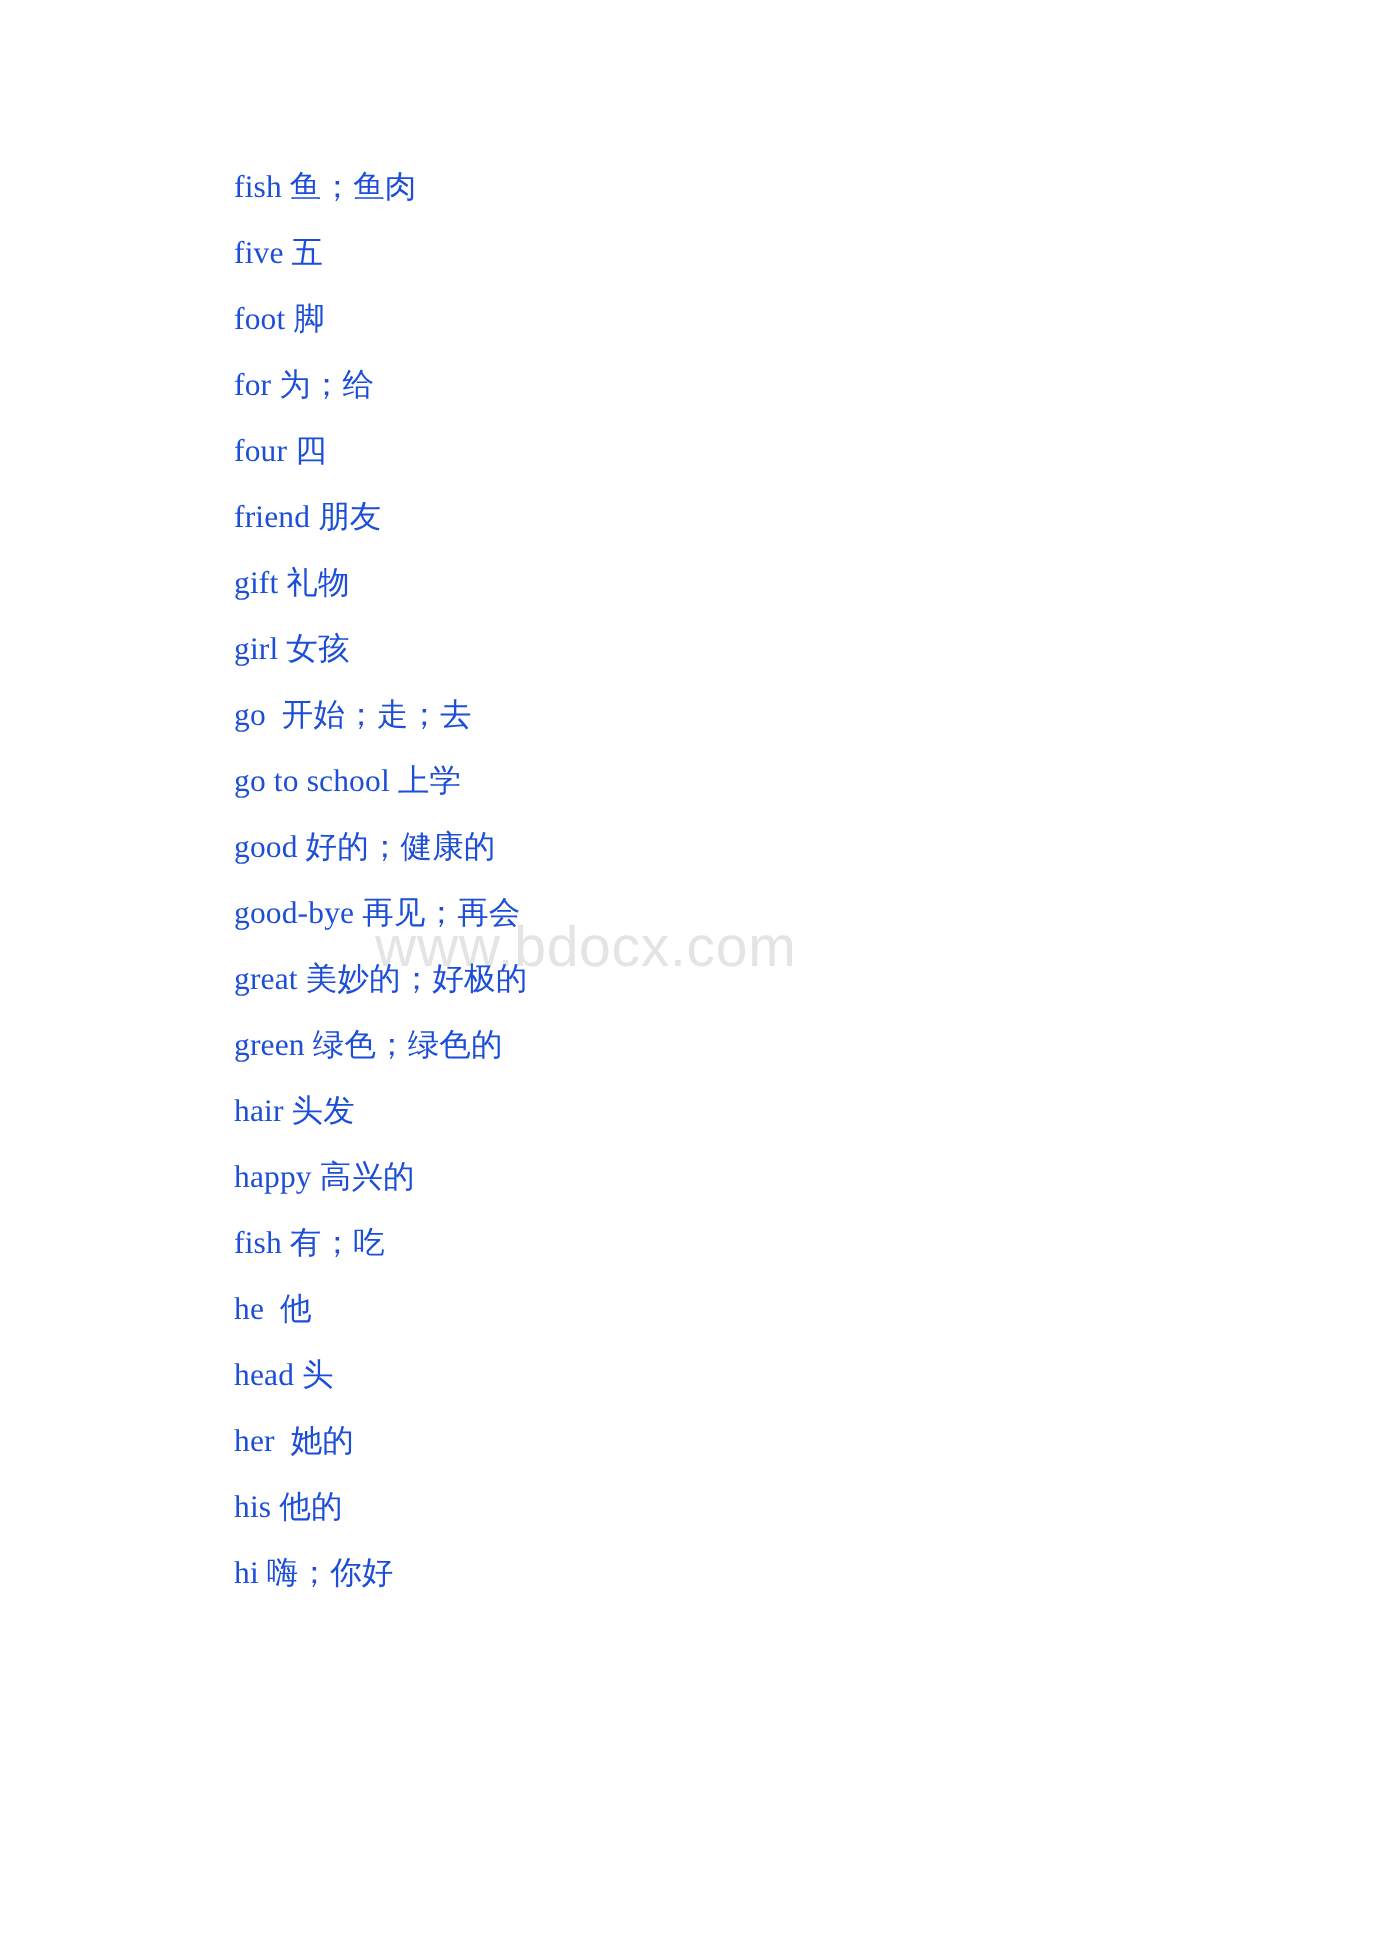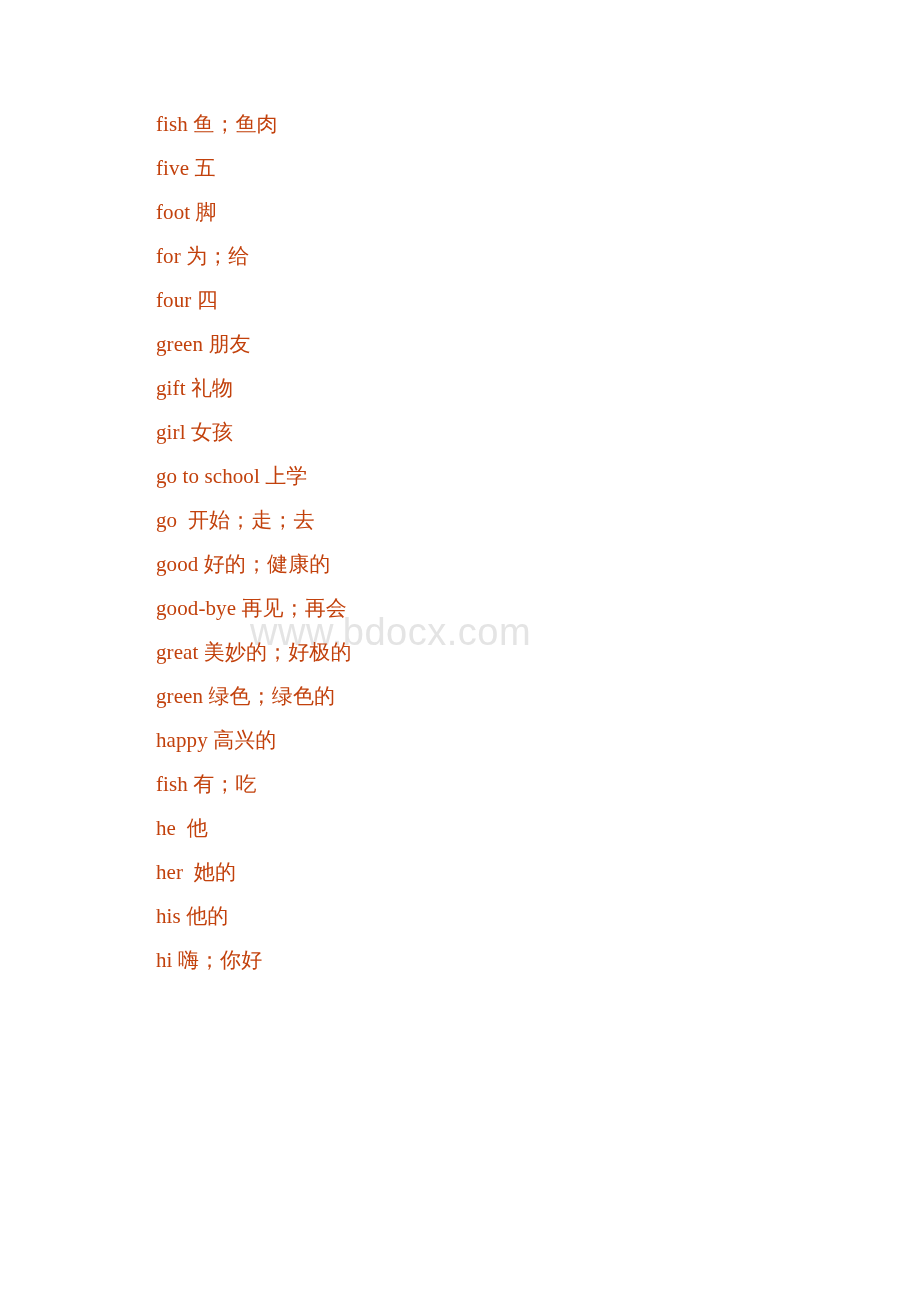--- a/index.html
+++ b/index.html
@@ -48,21 +48,21 @@
     z-index: 2;
     list-style: none;
     margin: 0;
     padding: 0;
   }
 
   .entry-line {
     height: 44px;
     line-height: 44px;
     font-size: 21px;
-    color: #c2410c;
+    color: #1d4ed8;
     white-space: pre;
     letter-spacing: 0.1px;
   }
 
   .entry-line .term {
     font-family: "Liberation Serif", "DejaVu Serif", serif;
   }
 </style>
 </head>
 <body>
@@ -70,30 +70,32 @@
 <div id="page">
 
   <div id="watermark">www.bdocx.com</div>
 
   <ul id="entry-list">
     <li class="entry-line"><span class="term">fish 鱼；鱼肉</span></li>
     <li class="entry-line"><span class="term">five 五</span></li>
     <li class="entry-line"><span class="term">foot 脚</span></li>
     <li class="entry-line"><span class="term">for 为；给</span></li>
     <li class="entry-line"><span class="term">four 四</span></li>
-    <li class="entry-line"><span class="term">green 朋友</span></li>
+    <li class="entry-line"><span class="term">friend 朋友</span></li>
     <li class="entry-line"><span class="term">gift 礼物</span></li>
     <li class="entry-line"><span class="term">girl 女孩</span></li>
+    <li class="entry-line"><span class="term">go  开始；走；去</span></li>
     <li class="entry-line"><span class="term">go to school 上学</span></li>
-    <li class="entry-line"><span class="term">go  开始；走；去</span></li>
     <li class="entry-line"><span class="term">good 好的；健康的</span></li>
     <li class="entry-line"><span class="term">good-bye 再见；再会</span></li>
     <li class="entry-line"><span class="term">great 美妙的；好极的</span></li>
     <li class="entry-line"><span class="term">green 绿色；绿色的</span></li>
+    <li class="entry-line"><span class="term">hair 头发</span></li>
     <li class="entry-line"><span class="term">happy 高兴的</span></li>
     <li class="entry-line"><span class="term">fish 有；吃</span></li>
     <li class="entry-line"><span class="term">he  他</span></li>
+    <li class="entry-line"><span class="term">head 头</span></li>
     <li class="entry-line"><span class="term">her  她的</span></li>
     <li class="entry-line"><span class="term">his 他的</span></li>
     <li class="entry-line"><span class="term">hi 嗨；你好</span></li>
   </ul>
 
 </div>
 
 </body></html>

